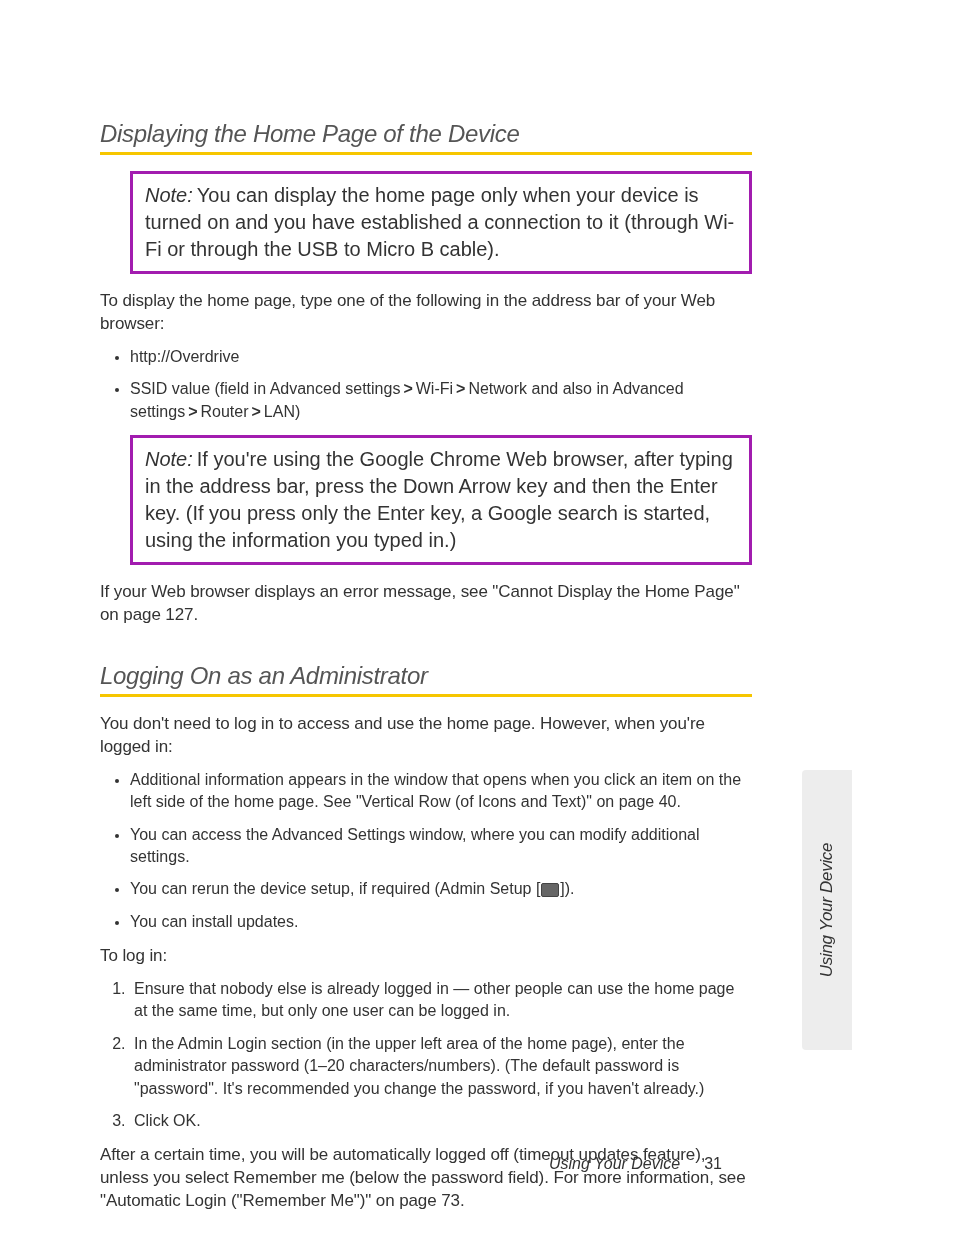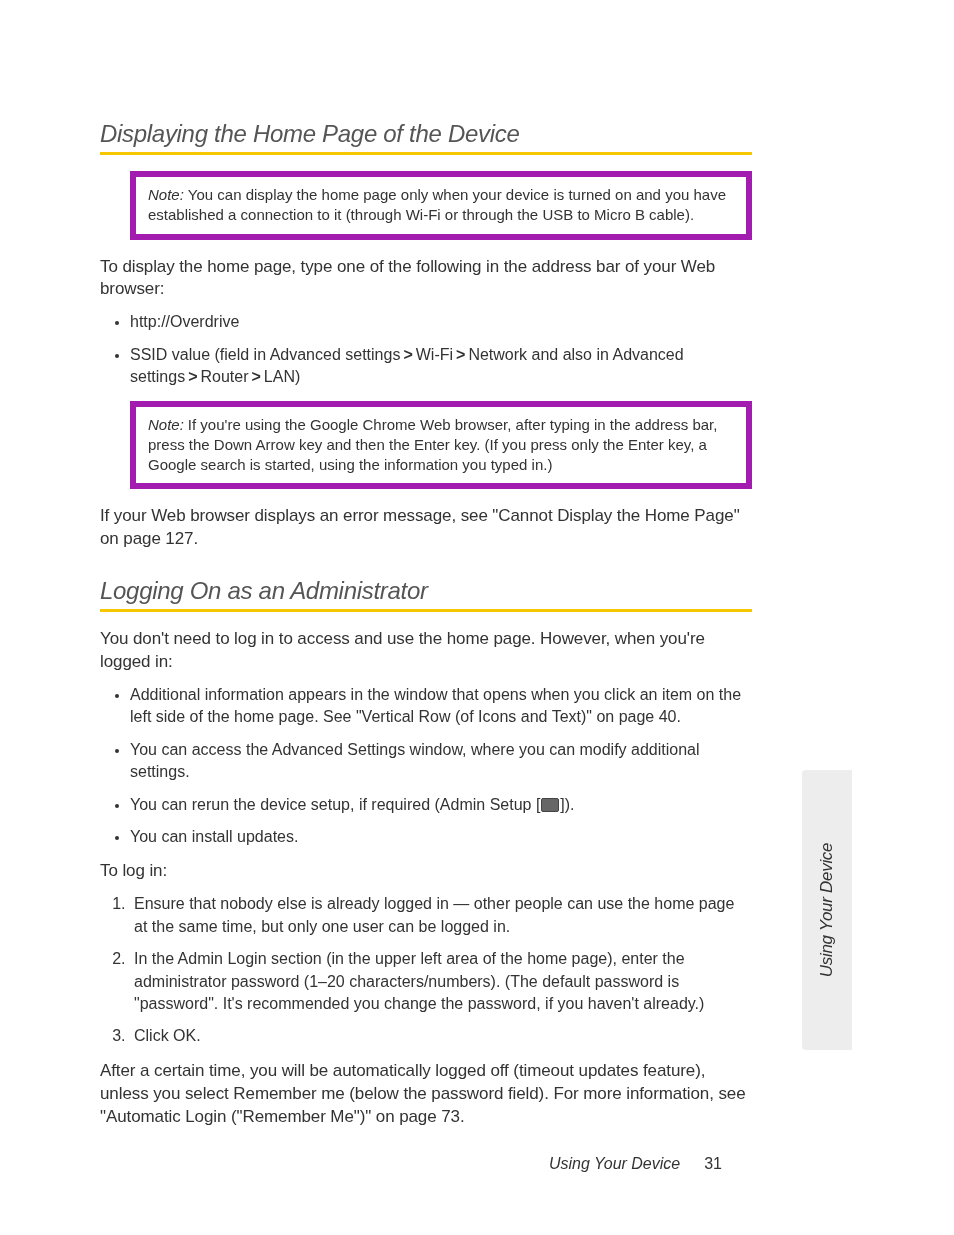--- a/index.html
+++ b/index.html
@@ -24,24 +24,24 @@
     font-size: 24px;
     margin: 0 0 4px 0;
     letter-spacing: -0.3px;
   }
   .rule {
     border: none;
     border-top: 3px solid #f6c600;
     margin: 0 0 16px 0;
   }
   .note-box {
-    border: 6px solid #a21caf;
+    border: 3px solid #a21caf;
     margin: 0 0 16px 30px;
     padding: 8px 12px 8px 12px;
-    font-size: 15px;
+    font-size: 20px;
     line-height: 1.35;
   }
   .note-box .note-label {
     font-style: italic;
     margin-right: 4px;
   }
   .note-box .note-indent { display:inline; }
   p.body {
     font-size: 17px;
     line-height: 1.35;
@@ -131,21 +131,21 @@
       <span class="b">SSID</span><span> value (field in </span><span class="b">Advanced settings</span><span class="gt">&gt;</span><span class="b">Wi-Fi</span><span class="gt">&gt;</span><span class="b">Network</span><span> and also in </span><span class="b">Advanced settings</span><span class="gt">&gt;</span><span class="b">Router</span><span class="gt">&gt;</span><span class="b">LAN</span><span>)</span>
     </li>
   </ul>
 
   <div class="note-box">
     <span class="note-label">Note:</span><span class="note-indent">If you're using the Google Chrome Web browser, after typing in the address bar, press the Down Arrow key and then the Enter key. (If you press only the Enter key, a Google search is started, using the information you typed in.)</span>
   </div>
 
   <p class="body">If your Web browser displays an error message, see "Cannot Display the Home Page" on page 127.</p>
 
-  <h2 class="section-heading" style="margin-top:26px">Logging On as an Administrator</h2>
+  <h2 class="section-heading" style="margin-top:35px">Logging On as an Administrator</h2>
   <hr class="rule">
 
   <p class="body">You don't need to log in to access and use the home page. However, when you're logged in:</p>
 
   <ul class="bullets">
     <li>Additional information appears in the window that opens when you click an item on the left side of the home page. See "Vertical Row (of Icons and Text)" on page 40.</li>
     <li>
       <span>You can access the </span><span class="b">Advanced Settings</span><span> window, where you can modify additional settings.</span>
     </li>
     <li>

